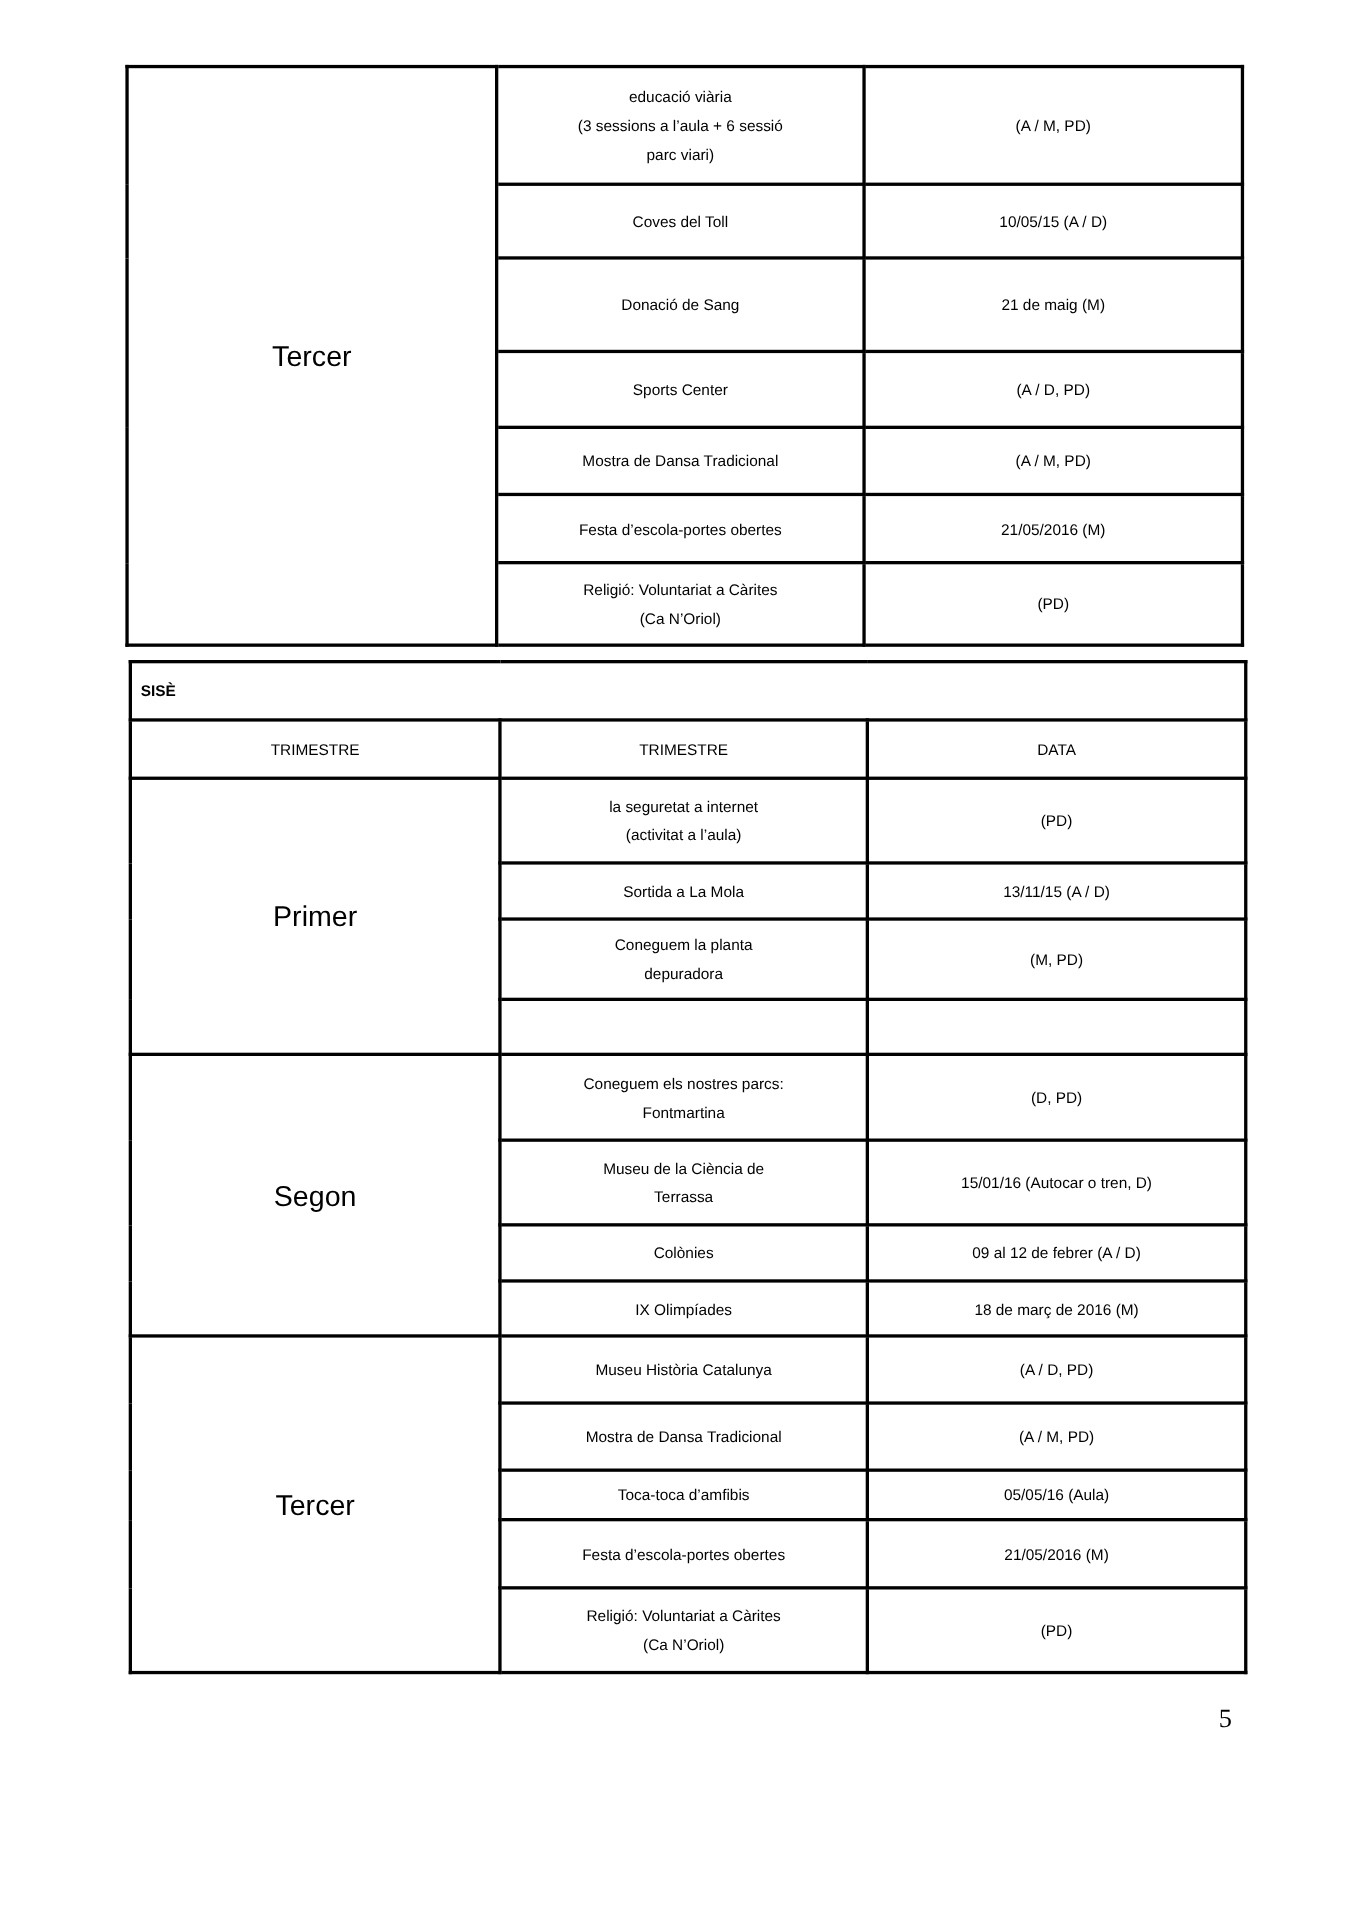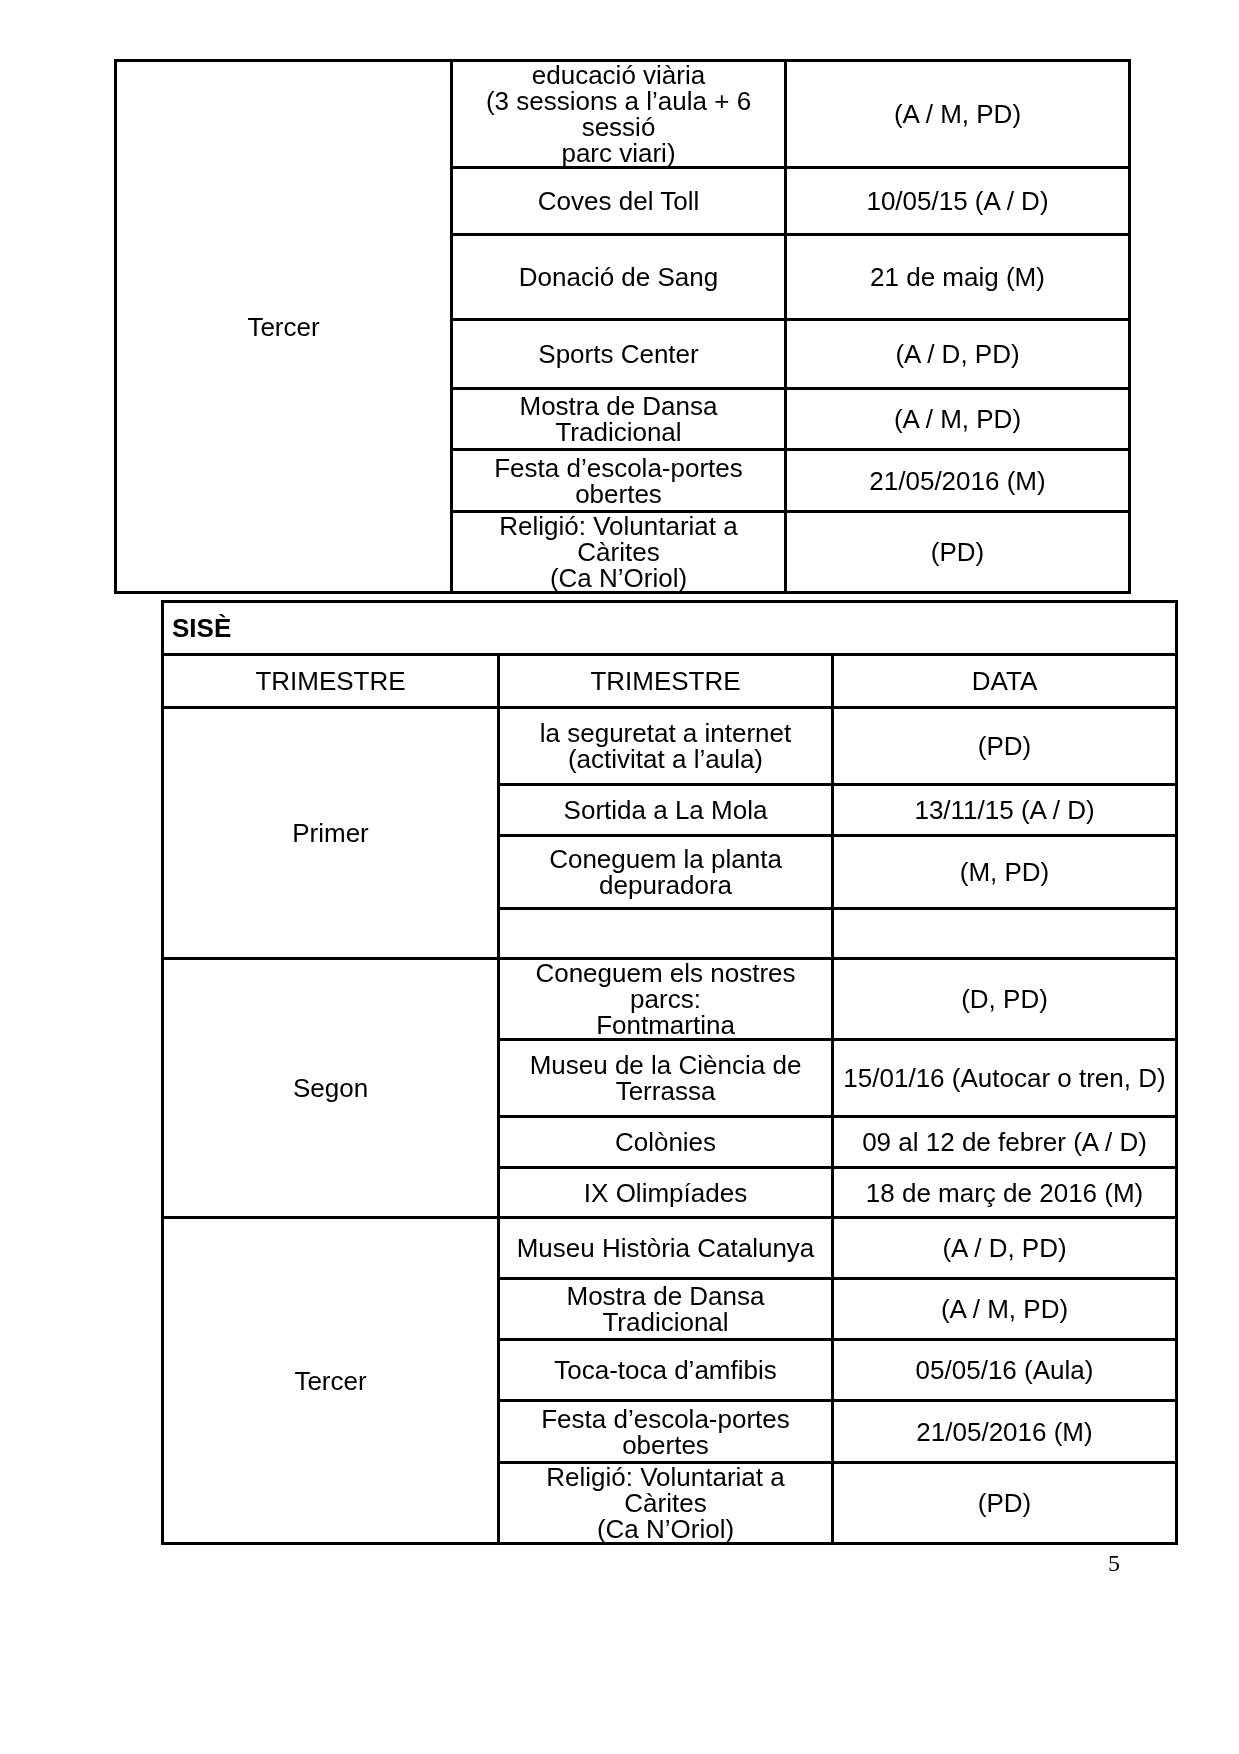--- a/index.html
+++ b/index.html
@@ -1,22 +1,22 @@
 <!DOCTYPE html>
 <html><head>
 <meta charset="utf-8">
 <style>
   html, body { margin: 0; padding: 0; background: #ffffff; }
   body { width: 1239px; height: 1754px; position: relative; overflow: hidden;
          font-family: "Liberation Sans", sans-serif; color: #000; }
   table { position: absolute; border-collapse: collapse; table-layout: fixed; }
   td { border: 3px solid #000; text-align: center; vertical-align: middle;
-       font-size: 26px; line-height: 26px; padding: 0 6px; box-sizing: border-box; }
+       font-size: 14px; line-height: 26px; padding: 0 6px; box-sizing: border-box; }
   #table-tercer-prev { left: 114px; top: 59px; width: 1014px; }
-  #table-sise { left: 117px; top: 600px; width: 1012px; margin-left: 44px; }
+  #table-sise { left: 117px; top: 600px; width: 1012px; }
   .col1 { width: 336px; }
   .col2 { width: 334px; }
   .col3 { width: 344px; }
   .trimestre { font-size: 26px; }
   .grade-title { text-align: left; font-weight: bold; padding-left: 8px; }
   .page-number { position: absolute; left: 1108px; top: 1550px;
                  font-family: "Liberation Serif", serif; font-size: 24px; }
   .multi span { display: block; }
 </style>
 </head>
@@ -134,21 +134,21 @@
 
     <tr style="height:61px">
       <td rowspan="5" class="trimestre">Tercer</td>
       <td>Museu Història Catalunya</td>
       <td>(A / D, PD)</td>
     </tr>
     <tr style="height:61px">
       <td>Mostra de Dansa Tradicional</td>
       <td>(A / M, PD)</td>
     </tr>
-    <tr style="height:61px">
+    <tr style="height:45px">
       <td>Toca-toca d’amfibis</td>
       <td>05/05/16 (Aula)</td>
     </tr>
     <tr style="height:62px">
       <td>Festa d’escola-portes obertes</td>
       <td>21/05/2016 (M)</td>
     </tr>
     <tr style="height:77px">
       <td class="multi">
         <span>Religió: Voluntariat a Càrites</span>

